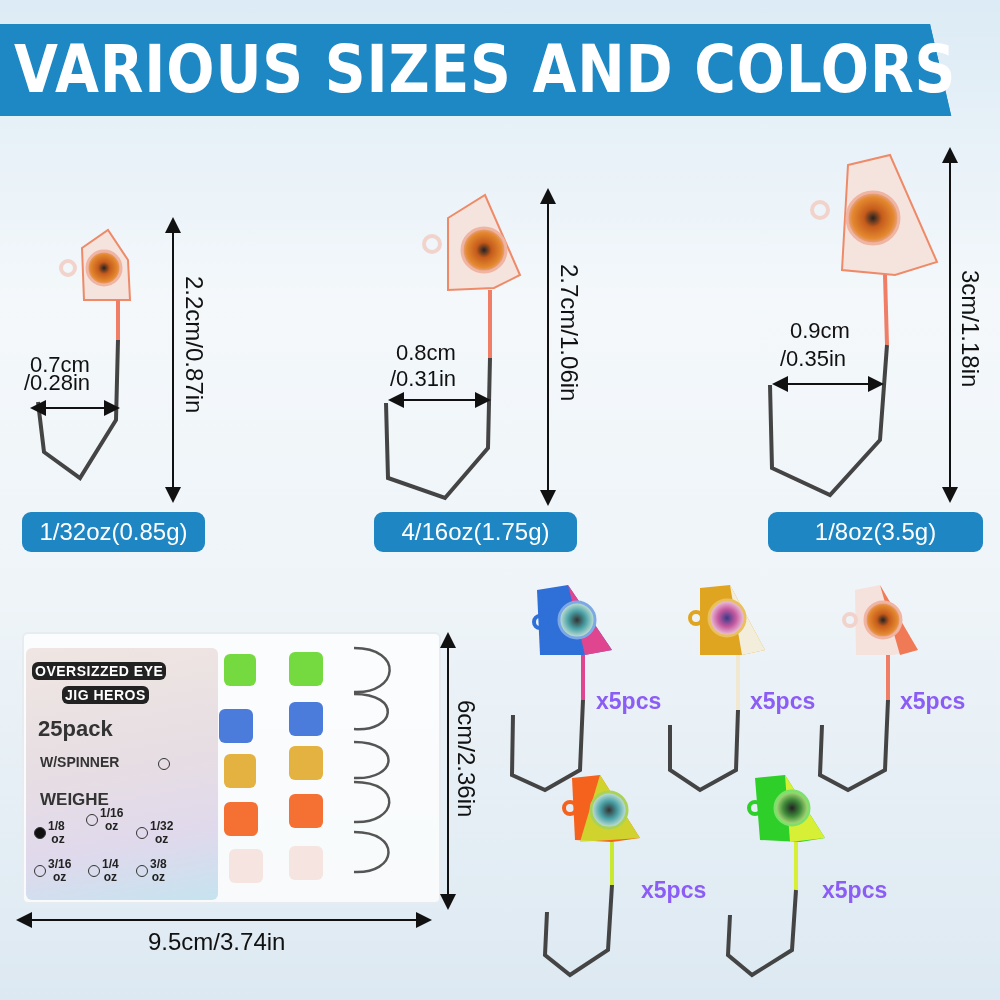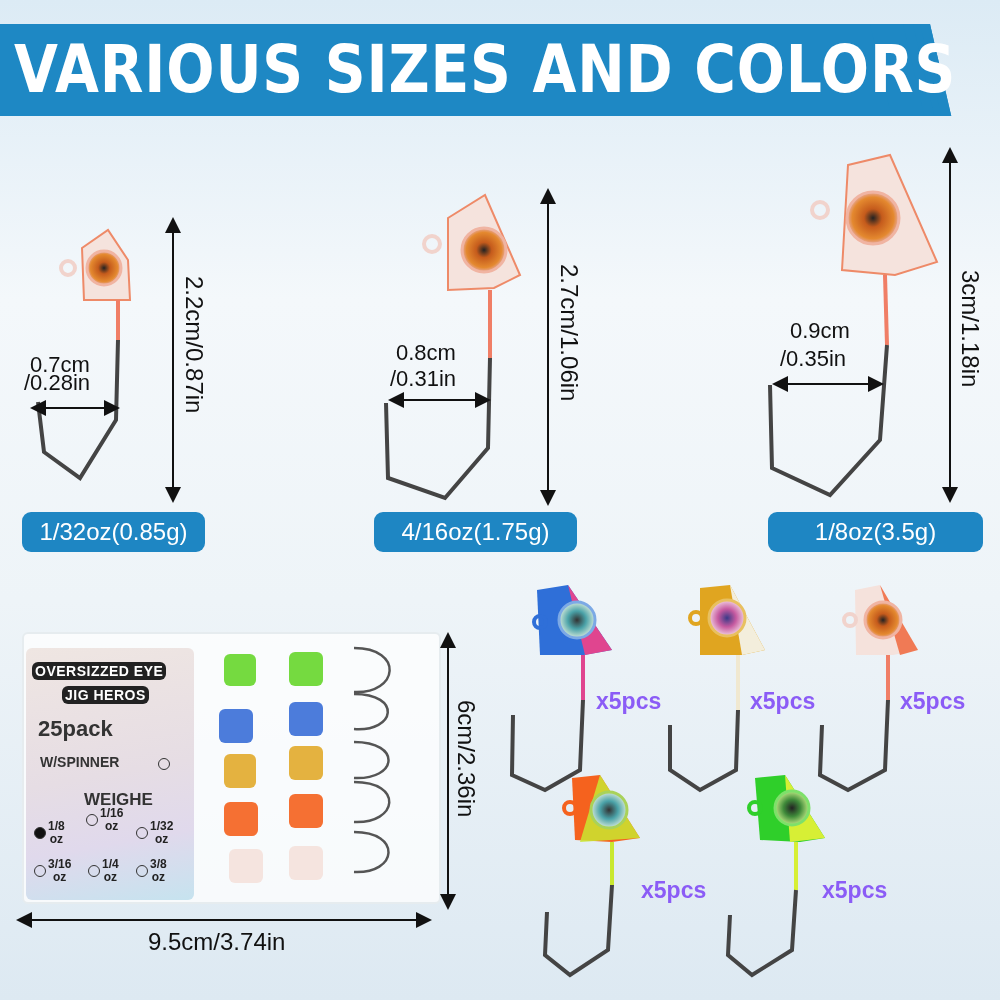--- a/index.html
+++ b/index.html
@@ -10,21 +10,21 @@
   .banner:after{content:"";position:absolute;right:-30px;top:0;width:60px;height:92px;background:#1e88c4;transform:skewX(13deg);transform-origin:top left;}
   .stripe{position:absolute;top:24px;height:92px;width:10px;background:#1e88c4;transform:skewX(13deg);transform-origin:top left;}
   .banner-title{position:absolute;left:14px;top:24px;height:92px;line-height:92px;font-family:"DejaVu Sans",sans-serif;font-weight:bold;
     font-size:66px;color:#fff;letter-spacing:1px;transform:scaleX(0.86);transform-origin:left center;white-space:nowrap;}
   .abs{position:absolute;}
   .meas{font-size:22px;color:#111;line-height:26px;}
   .vert{writing-mode:vertical-rl;font-size:24px;color:#111;white-space:nowrap;}
   .pill{position:absolute;height:40px;line-height:40px;border-radius:9px;background:#1e86c3;color:#fff;font-size:24px;text-align:center;}
   .pcs{position:absolute;font-size:23px;font-weight:bold;color:#8b5cf6;}
   .box{position:absolute;left:22px;top:632px;width:415px;height:268px;background:rgba(255,255,255,0.75);border:2px solid #e6ecef;border-radius:6px;}
-  .card{position:absolute;left:26px;top:648px;width:168px;height:252px;border-radius:6px;
+  .card{position:absolute;left:26px;top:648px;width:192px;height:252px;border-radius:6px;
     background:linear-gradient(170deg,#efe6e2 0%,#e6dde4 50%,#e0d9ec 75%,#c6e3ef 100%);}
   .brand{position:absolute;font-weight:bold;color:#fff;background:#222;border-radius:6px;padding:0 3px;font-size:14px;line-height:18px;letter-spacing:0.5px;}
   .opt{position:absolute;font-size:12px;font-weight:bold;color:#222;text-align:center;line-height:13px;}
   .radio{display:inline-block;width:10px;height:10px;border:1px solid #333;border-radius:50%;vertical-align:middle;margin-right:2px;}
   .radio.on{background:#111;}
 </style>
 </head>
 <body>
 
 <div class="banner"></div>
@@ -175,23 +175,23 @@
       <path d="M330,198 C378,198 374,240 330,238"></path>
     </g>
   </svg>
 </div>
 <div class="card">
   <div class="brand" style="left:6px;top:14px;">OVERSIZZED EYE</div>
   <div class="brand" style="left:36px;top:38px;">JIG HEROS</div>
   <div class="abs" style="left:12px;top:68px;font-size:22px;font-weight:bold;color:#333;">25pack</div>
   <div class="abs" style="left:14px;top:106px;font-size:14px;font-weight:bold;color:#333;">W/SPINNER</div>
   <div class="abs" style="left:132px;top:106px;"><span class="radio"></span></div>
-  <div class="abs" style="left:14px;top:142px;font-size:17px;font-weight:bold;color:#333;margin-left:44px;">WEIGHE</div>
-
-  <div class="opt" style="left:8px;top:172px;"><span class="radio on"></span><span style="display:inline-block;vertical-align:middle;"><span>1/8</span><br><span>oz</span></span></div>
+  <div class="abs" style="left:14px;top:142px;font-size:17px;font-weight:bold;color:#333;">WEIGHE</div>
+
+  <div class="opt" style="left:8px;top:172px;"><span class="radio on"></span><span style="display:inline-block;vertical-align:middle;text-align:right;"><span>1/8</span><br><span>oz</span></span></div>
   <div class="opt" style="left:60px;top:159px;"><span class="radio"></span><span style="display:inline-block;vertical-align:middle;"><span>1/16</span><br><span>oz</span></span></div>
   <div class="opt" style="left:110px;top:172px;"><span class="radio"></span><span style="display:inline-block;vertical-align:middle;"><span>1/32</span><br><span>oz</span></span></div>
   <div class="opt" style="left:8px;top:210px;"><span class="radio"></span><span style="display:inline-block;vertical-align:middle;"><span>3/16</span><br><span>oz</span></span></div>
   <div class="opt" style="left:62px;top:210px;"><span class="radio"></span><span style="display:inline-block;vertical-align:middle;"><span>1/4</span><br><span>oz</span></span></div>
   <div class="opt" style="left:110px;top:210px;"><span class="radio"></span><span style="display:inline-block;vertical-align:middle;"><span>3/8</span><br><span>oz</span></span></div>
 </div>
 
 <svg class="abs" style="left:0;top:0;pointer-events:none" width="1000" height="1000">
   <defs>
       <marker id="ah2" markerWidth="8" markerHeight="8" refX="4" refY="4" orient="auto-start-reverse">

